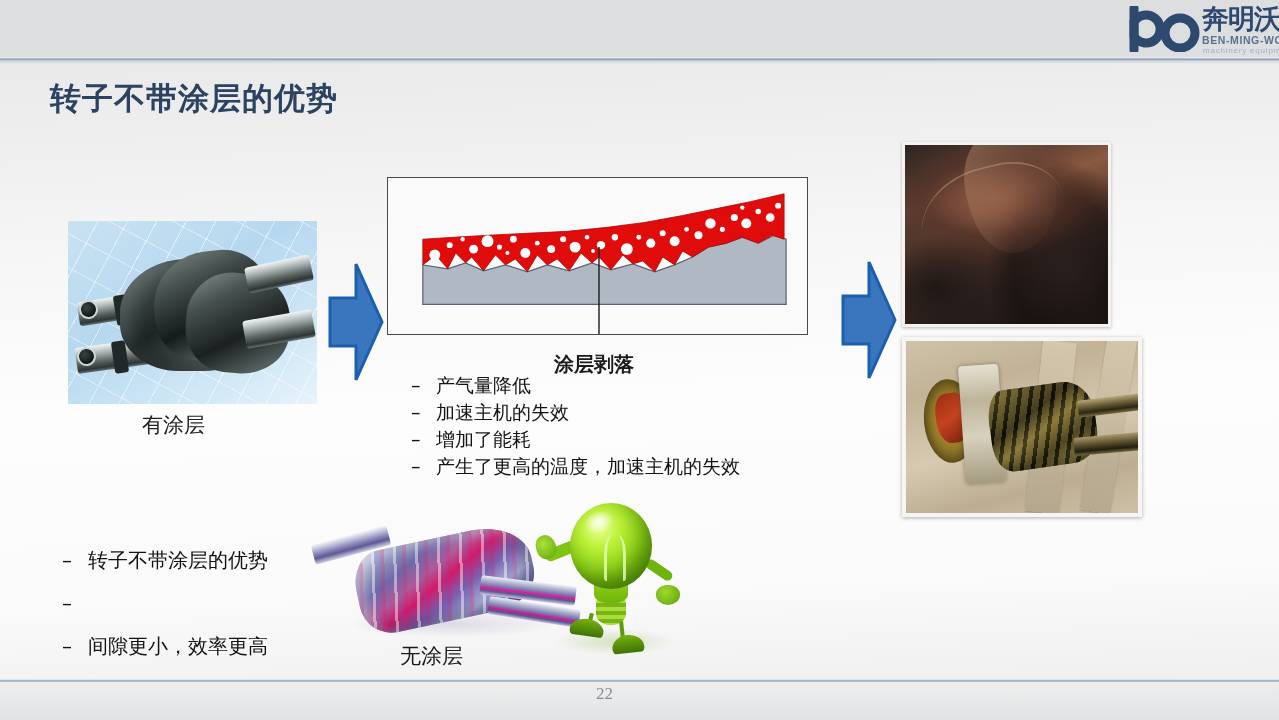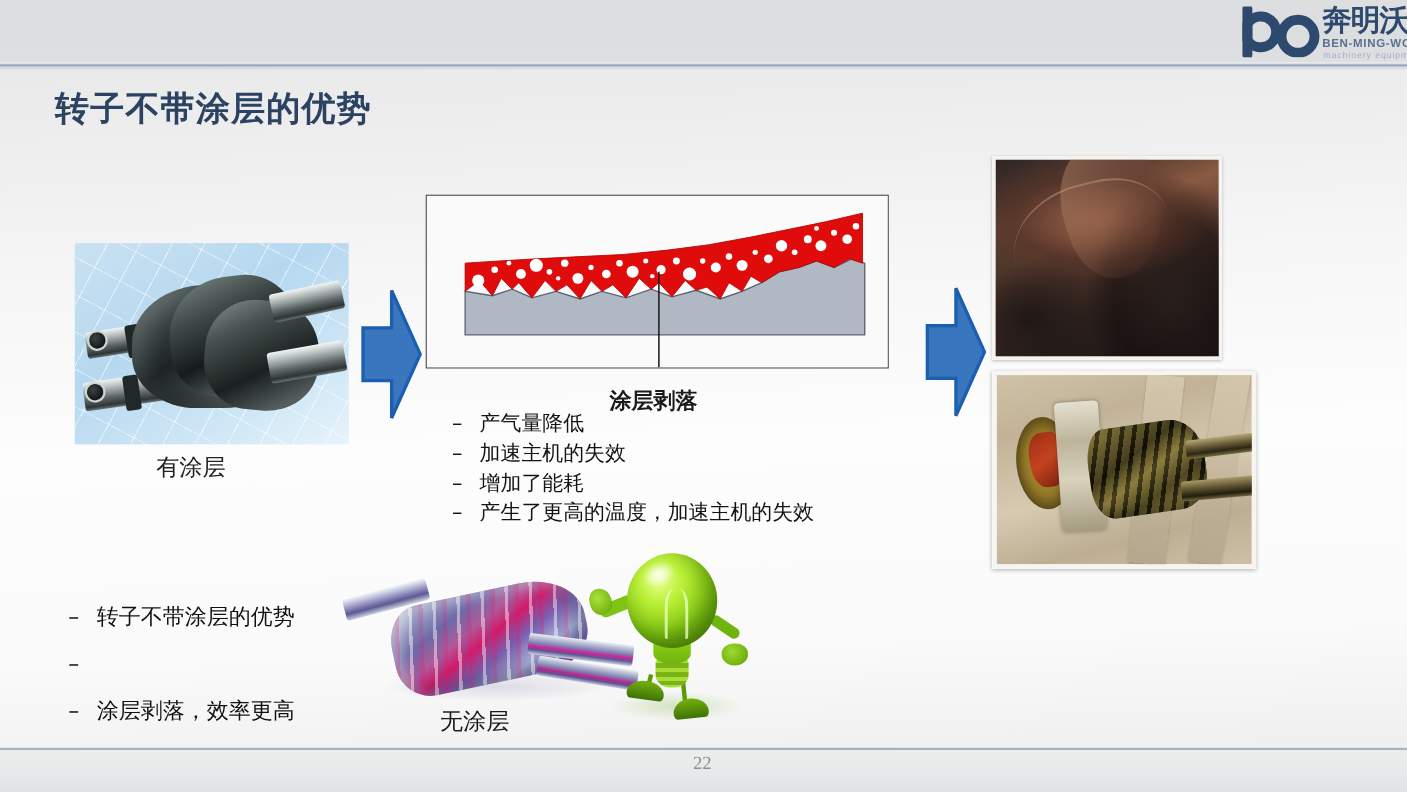--- a/index.html
+++ b/index.html
@@ -450,21 +450,21 @@
     background: linear-gradient(180deg, #ffffff 0%, #aeb8c8 45%, #8d9aae 70%, #dfe2e7 100%);
   }
   #footer-band {
     position: absolute;
     left: 0; top: 682px;
     width: 1279px; height: 38px;
     background: linear-gradient(180deg, #eceded 0%, #e7e8e9 60%, #e1e2e3 100%);
   }
   #page-number {
     position: absolute;
-    left: 630px; top: 684px;
+    left: 596px; top: 684px;
     font-family: "Liberation Serif", "DejaVu Serif", serif;
     font-size: 17px;
     color: #8b8f93;
   }
   #footer-company {
     position: absolute;
     right: 17px; top: 685px;
     font-family: "Liberation Sans", "DejaVu Sans", sans-serif;
     font-size: 13.5px;
     font-weight: bold;
@@ -621,21 +621,21 @@
   <div id="left-bullets">
     <div class="l-bullet">
       <span class="l-dash">–</span>
       <span>转子不带涂层的优势</span>
     </div>
     <div class="l-bullet">
       <span class="l-dash">–</span>
     </div>
     <div class="l-bullet">
       <span class="l-dash">–</span>
-      <span>涂层剥落，效率更高</span>
+      <span>间隙更小，效率更高</span>
     </div>
   </div>
 
   <div id="uncoated-figure">
     <div id="uc-rotor-shadow"></div>
     <div id="uc-shaft-left"></div>
     <div id="uc-rotor-main">
       <div id="uc-rotor-flutes"></div>
     </div>
     <div id="uc-shaft-r1"></div>

